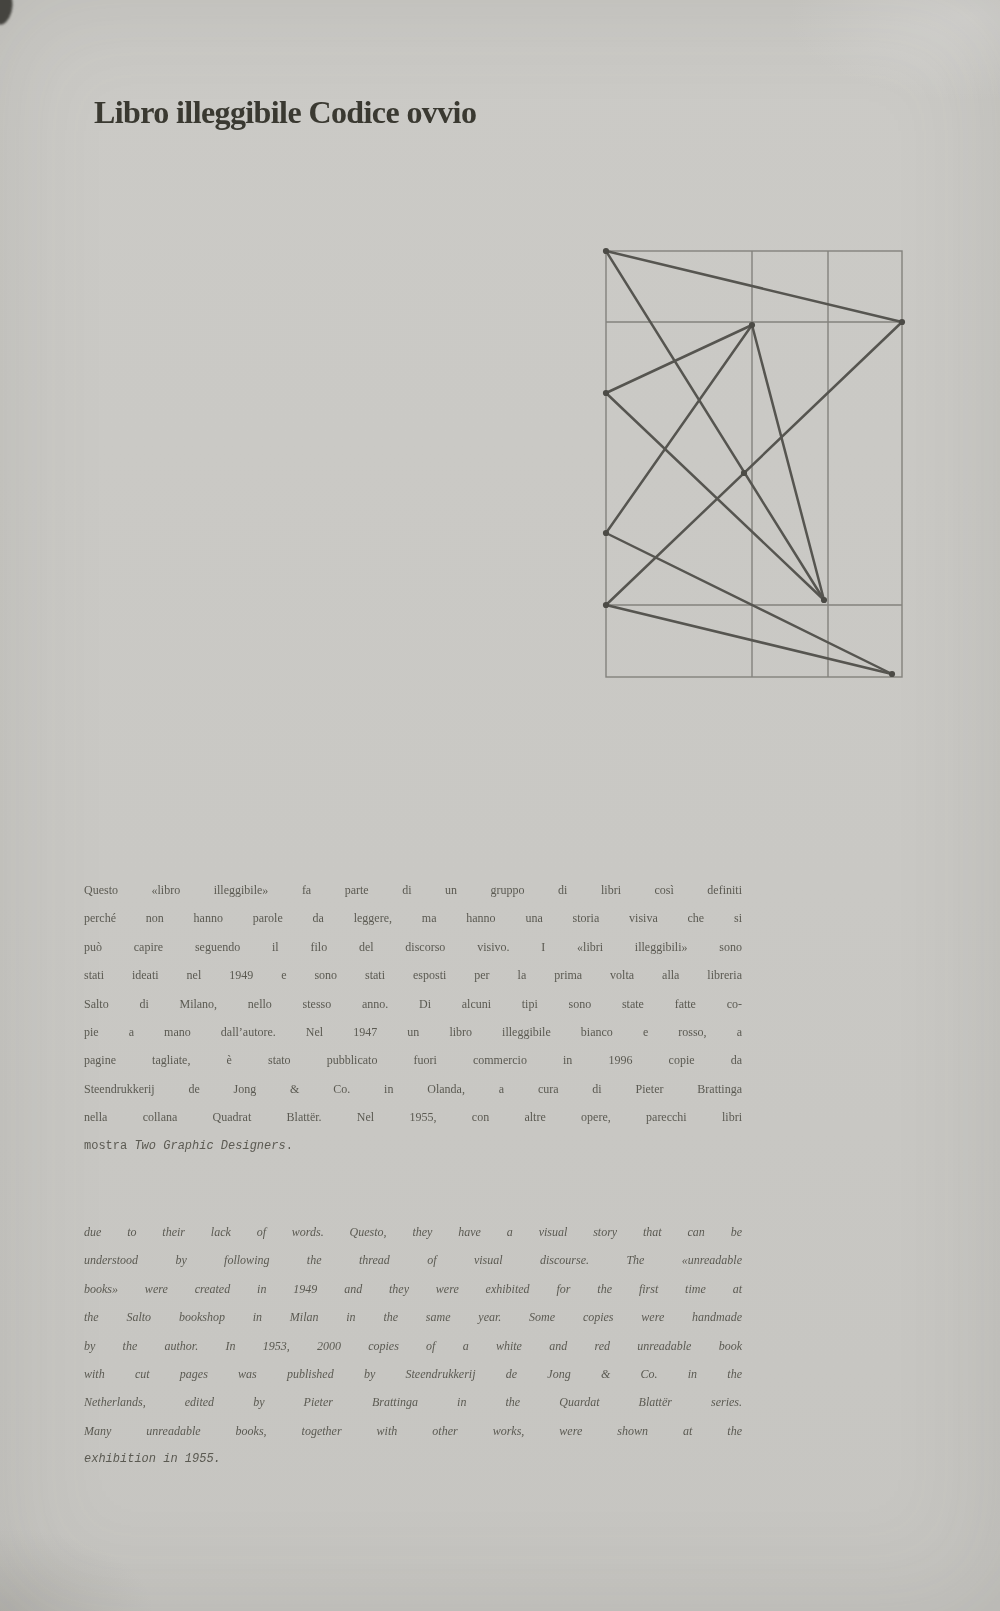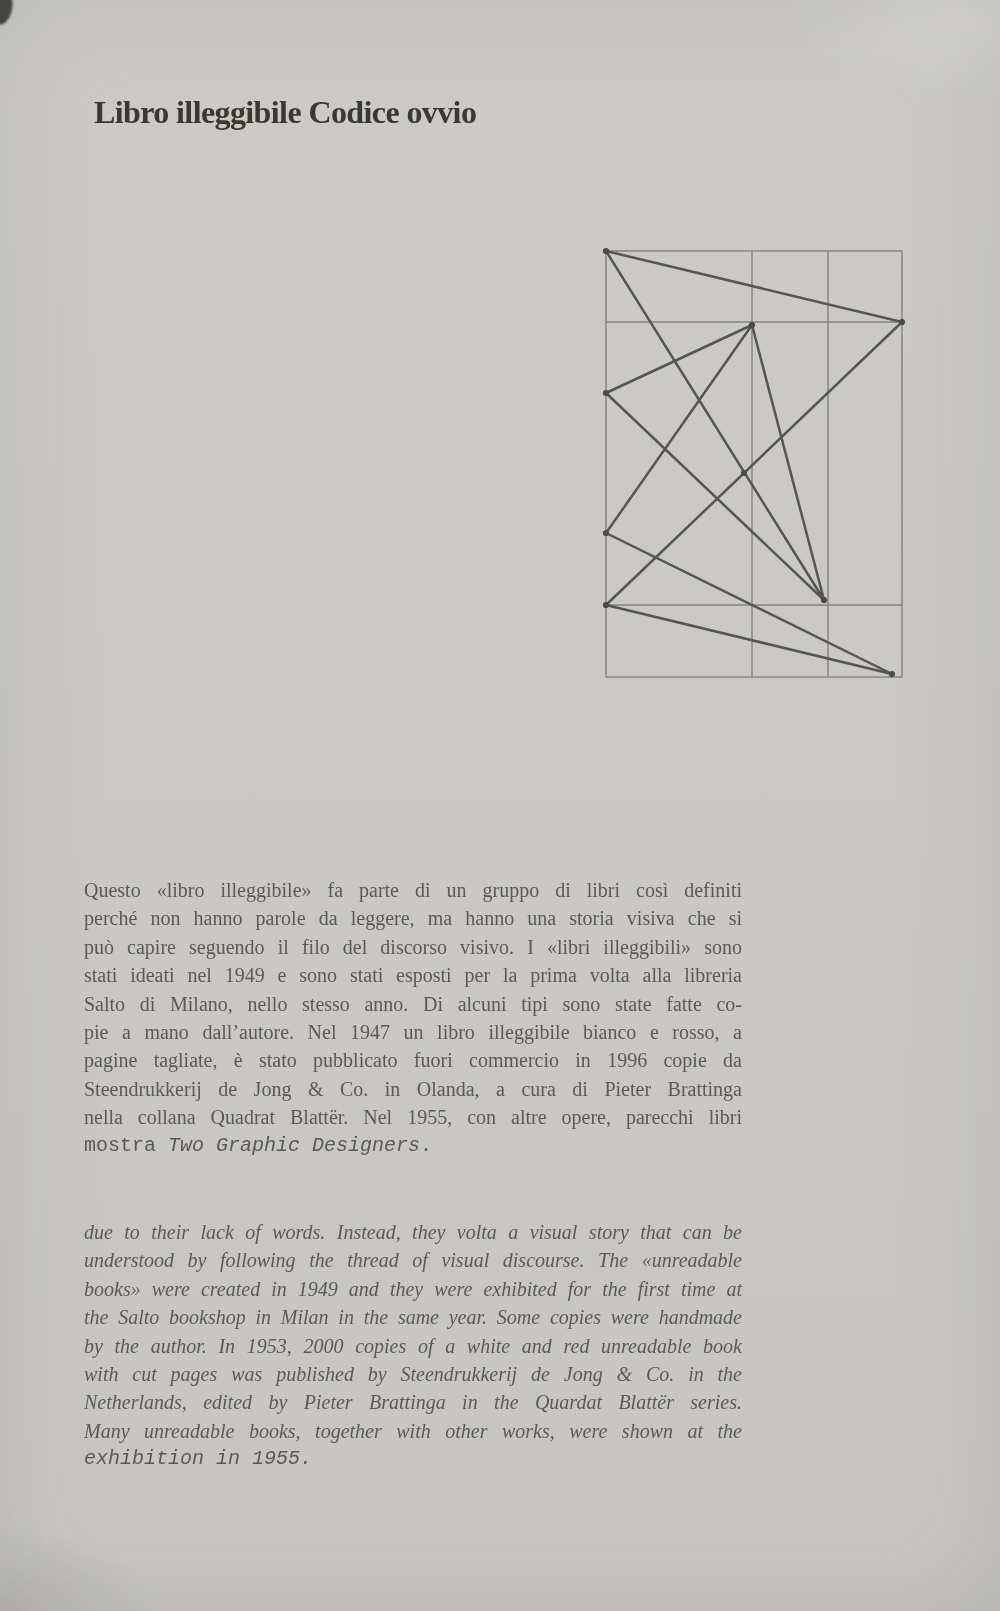--- a/index.html
+++ b/index.html
@@ -43,21 +43,21 @@
     position: absolute;
     left: 0; top: 0;
     width: 1000px; height: 1611px;
     pointer-events: none;
   }
 
   .para {
     position: absolute;
     left: 84px;
     width: 658px;
-    font-size: 20px;
+    font-size: 12px;
     color: #5b5a52;
     filter: blur(0.35px);
   }
   .para.italian { top: 876px; }
   .para.english { top: 1218px; font-style: italic; }
 
   .tline {
     height: 28.4px;
     line-height: 28.4px;
     text-align: justify;
@@ -111,21 +111,21 @@
       <div class="tline"><span>stati ideati nel 1949 e sono stati esposti per la prima volta alla libreria</span></div>
       <div class="tline"><span>Salto di Milano, nello stesso anno. Di alcuni tipi sono state fatte co-</span></div>
       <div class="tline"><span>pie a mano dall’autore. Nel 1947 un libro illeggibile bianco e rosso, a</span></div>
       <div class="tline"><span>pagine tagliate, è stato pubblicato fuori commercio in 1996 copie da</span></div>
       <div class="tline"><span>Steendrukkerij de Jong &amp; Co. in Olanda, a cura di Pieter Brattinga</span></div>
       <div class="tline"><span>nella collana Quadrat Blattër. Nel 1955, con altre opere, parecchi libri</span></div>
       <div class="tline last"><span>mostra </span><span class="em">Two Graphic Designers</span><span>.</span></div>
     </div>
 
   <div class="para english">
-      <div class="tline"><span>due to their lack of words. Instead, they volta a visual story that can be</span></div>
+      <div class="tline"><span>due to their lack of words. Questo, they have a visual story that can be</span></div>
       <div class="tline"><span>understood by following the thread of visual discourse. The «unreadable</span></div>
       <div class="tline"><span>books» were created in 1949 and they were exhibited for the first time at</span></div>
       <div class="tline"><span>the Salto bookshop in Milan in the same year. Some copies were handmade</span></div>
       <div class="tline"><span>by the author. In 1953, 2000 copies of a white and red unreadable book</span></div>
       <div class="tline"><span>with cut pages was published by Steendrukkerij de Jong &amp; Co. in the</span></div>
       <div class="tline"><span>Netherlands, edited by Pieter Brattinga in the Quardat Blattër series.</span></div>
       <div class="tline"><span>Many unreadable books, together with other works, were shown at the</span></div>
       <div class="tline last"><span>exhibition in 1955.</span></div>
     </div>
 

